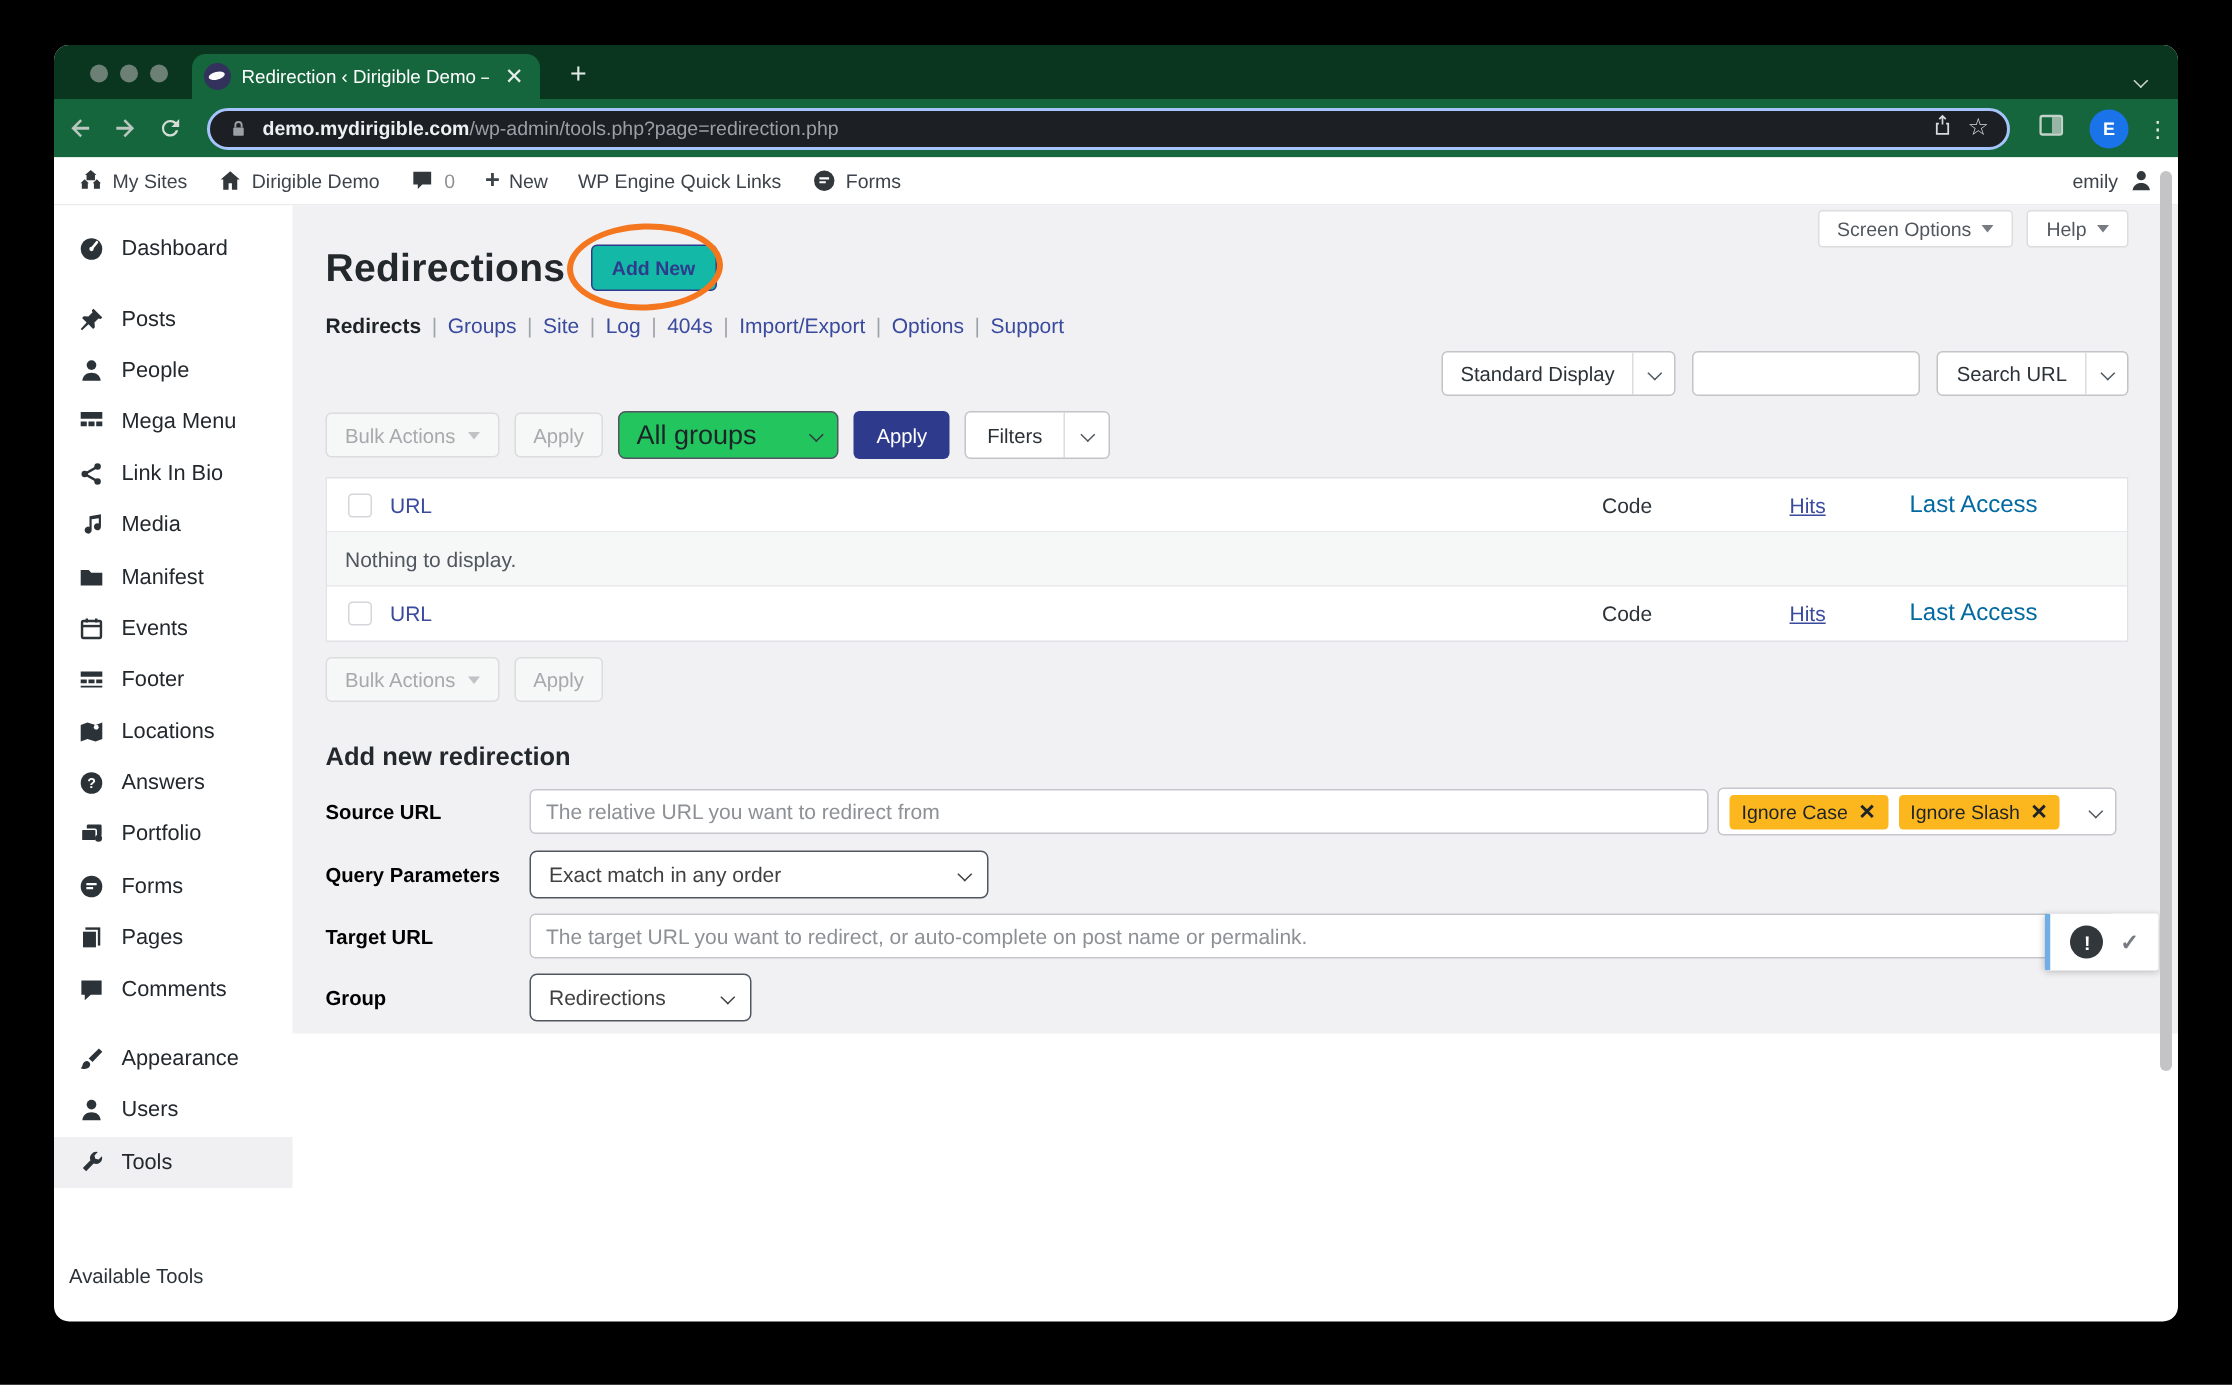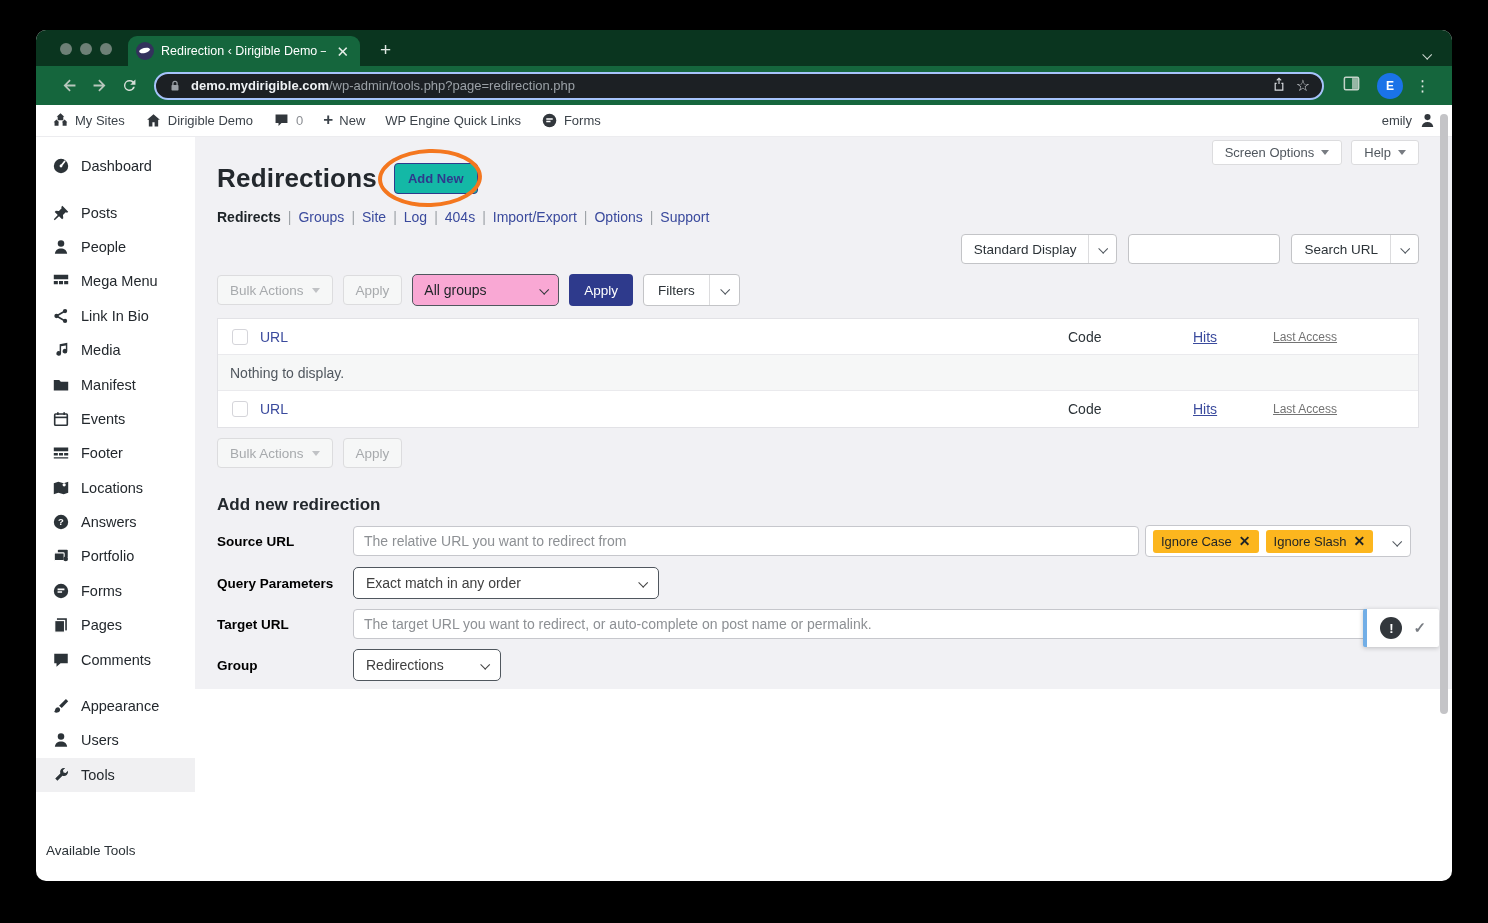--- a/index.html
+++ b/index.html
@@ -13,21 +13,21 @@
   .light { width:12px; height:12px; border-radius:50%; background:#6d8076; }
   .tab { position:absolute; left:92px; top:6px; width:232px; height:30px; background:#15663d; border-radius:9px 9px 0 0; display:flex; align-items:center; padding:0 8px; gap:7px; }
   .favicon { width:18px; height:18px; border-radius:50%; background:#33325c; position:relative; flex:none; }
   .favicon::after { content:""; position:absolute; left:3px; top:6px; width:11px; height:5px; background:#fff; border-radius:50%; transform:rotate(-14deg); }
   .tab-title { color:#fff; font-size:12.5px; white-space:nowrap; overflow:hidden; flex:1; }
   .tab-close { color:#e7efe9; font-size:15px; line-height:1; padding:2px 3px; }
   .newtab { position:absolute; left:338px; top:8px; color:#dfe8e2; font-size:19px; line-height:1; padding:2px 6px; }
   .tabchev { position:absolute; right:22px; top:15px; color:#cfd9d2; }
   .cv { display:inline-block; width:7px; height:7px; border-right:1.8px solid currentColor; border-bottom:1.8px solid currentColor; transform:rotate(45deg) translateY(-1px); }
 
-  .toolbar { height:39px; background:#15663d; display:flex; align-items:center; padding:0 20px; gap:4px; }
+  .toolbar { height:39px; background:#15663d; display:flex; align-items:center; padding:0 4px; gap:4px; }
   .navbtn { width:26px; height:26px; display:flex; align-items:center; justify-content:center; color:#b9c7be; flex:none; }
   .navbtn svg { width:17px; height:17px; fill:currentColor; }
   .navbtn.reload { color:#d4ddd6; }
   .urlbar { flex:1; height:28px; margin:0 10px 0 8px; background:#1c2024; border:2px solid #a6c3fb; border-radius:15px; display:flex; align-items:center; padding:0 12px; gap:9px; min-width:0; }
   .urlbar svg { flex:none; }
   .url-text { flex:1; font-size:13px; white-space:nowrap; overflow:hidden; }
   .url-domain { color:#eef1f3; font-weight:bold; }
   .url-path { color:#9aa0a6; }
   .url-ico { color:#d7dade; }
   .url-ico svg { width:16px; height:16px; fill:currentColor; }
@@ -77,35 +77,35 @@
 
   .searchrow { margin-top:9px; display:flex; justify-content:flex-end; align-items:center; gap:11px; }
   .wbtn { background:#fff; border:1px solid #c3c4c7; border-radius:4px; height:30px; display:flex; align-items:center; font-size:13.5px; color:#2c3338; }
   .wbtn .lbl { padding:0 12px; }
   .wbtn .chevbox { border-left:1px solid #dcdcde; height:100%; display:flex; align-items:center; padding:0 10px; color:#50575e; }
   .searchbox { width:152px; height:30px; border:1px solid #c3c4c7; border-radius:4px; background:#fff; padding:0 8px; font-size:13px; font-family:inherit; }
 
   .bulkrow { margin-top:10px; display:flex; align-items:center; gap:10px; }
   .dbtn { background:#f6f7f7; border:1px solid #dcdcde; color:#a7aaad; border-radius:4px; height:30px; display:flex; align-items:center; gap:8px; padding:0 12px; font-size:13.5px; }
   .dbtn .caret { border-top-color:#c0c2c5; }
-  .gselect { background:#f9a8d4; border:1px solid #50575e; border-radius:5px; height:32px; width:147px; display:flex; align-items:center; justify-content:space-between; padding:0 11px; font-size:14px; color:#1d2327; }
+  .gselect { background:#22c55e; border:1px solid #50575e; border-radius:5px; height:32px; width:147px; display:flex; align-items:center; justify-content:space-between; padding:0 11px; font-size:18px; color:#1d2327; }
   .gselect .cv { color:#32373c; }
   .pbtn { background:#2e3a8c; color:#fff; border:none; border-radius:4px; height:32px; padding:0 15px; font-size:13.5px; font-weight:500; }
   .fbtn { background:#fff; border:1px solid #c3c4c7; border-radius:4px; height:32px; display:flex; align-items:center; font-size:13.5px; color:#2c3338; }
   .fbtn .lbl { padding:0 14px; }
   .fbtn .chevbox { border-left:1px solid #dcdcde; height:100%; display:flex; align-items:center; padding:0 11px; color:#50575e; }
 
   .rtable { margin-top:12px; background:#fff; border:1px solid #e2e2e6; }
   .trow { display:flex; align-items:center; height:36px; border-bottom:1px solid #eaeaed; }
   .trow:last-child { border-bottom:none; }
   .cb { width:16px; height:16px; border:1px solid #d5d5da; border-radius:3px; background:#fff; margin-left:14px; flex:none; }
   .th-url { flex:1; margin-left:12px; color:#3a4a9d; font-size:14px; }
   .th-code { width:125px; color:#2c3338; font-size:14px; }
   .th-hits { width:80px; color:#3a4a9d; font-size:14px; text-decoration:underline; }
-  .th-last { width:145px; color:#737373; font-size:12px; text-decoration:underline; }
+  .th-last { width:145px; color:#0369a1; font-size:16px; }
   .trow.empty { background:#f6f7f7; font-size:14px; color:#50575e; padding-left:12px; }
 
   .formhead { margin-top:27px; font-size:17px; font-weight:bold; color:#23282d; }
   .frow { display:flex; align-items:center; margin-top:10px; }
   .flabel { width:136px; font-size:13.5px; font-weight:bold; color:#000000; flex:none; }
   .tinput { height:30px; border:1px solid #c6c7cc; border-radius:4px; padding:0 10px; font-size:14px; font-family:inherit; color:#2c3338; background:#fff; }
   .tinput::placeholder { color:#8d9094; }
   .src { width:786px; }
   .tgt { width:1058px; }
   .flagbox { margin-left:6px; width:266px; height:32px; border:1px solid #c6c7cc; border-radius:4px; background:#fff; display:flex; align-items:center; padding:0 7px; gap:7px; }

